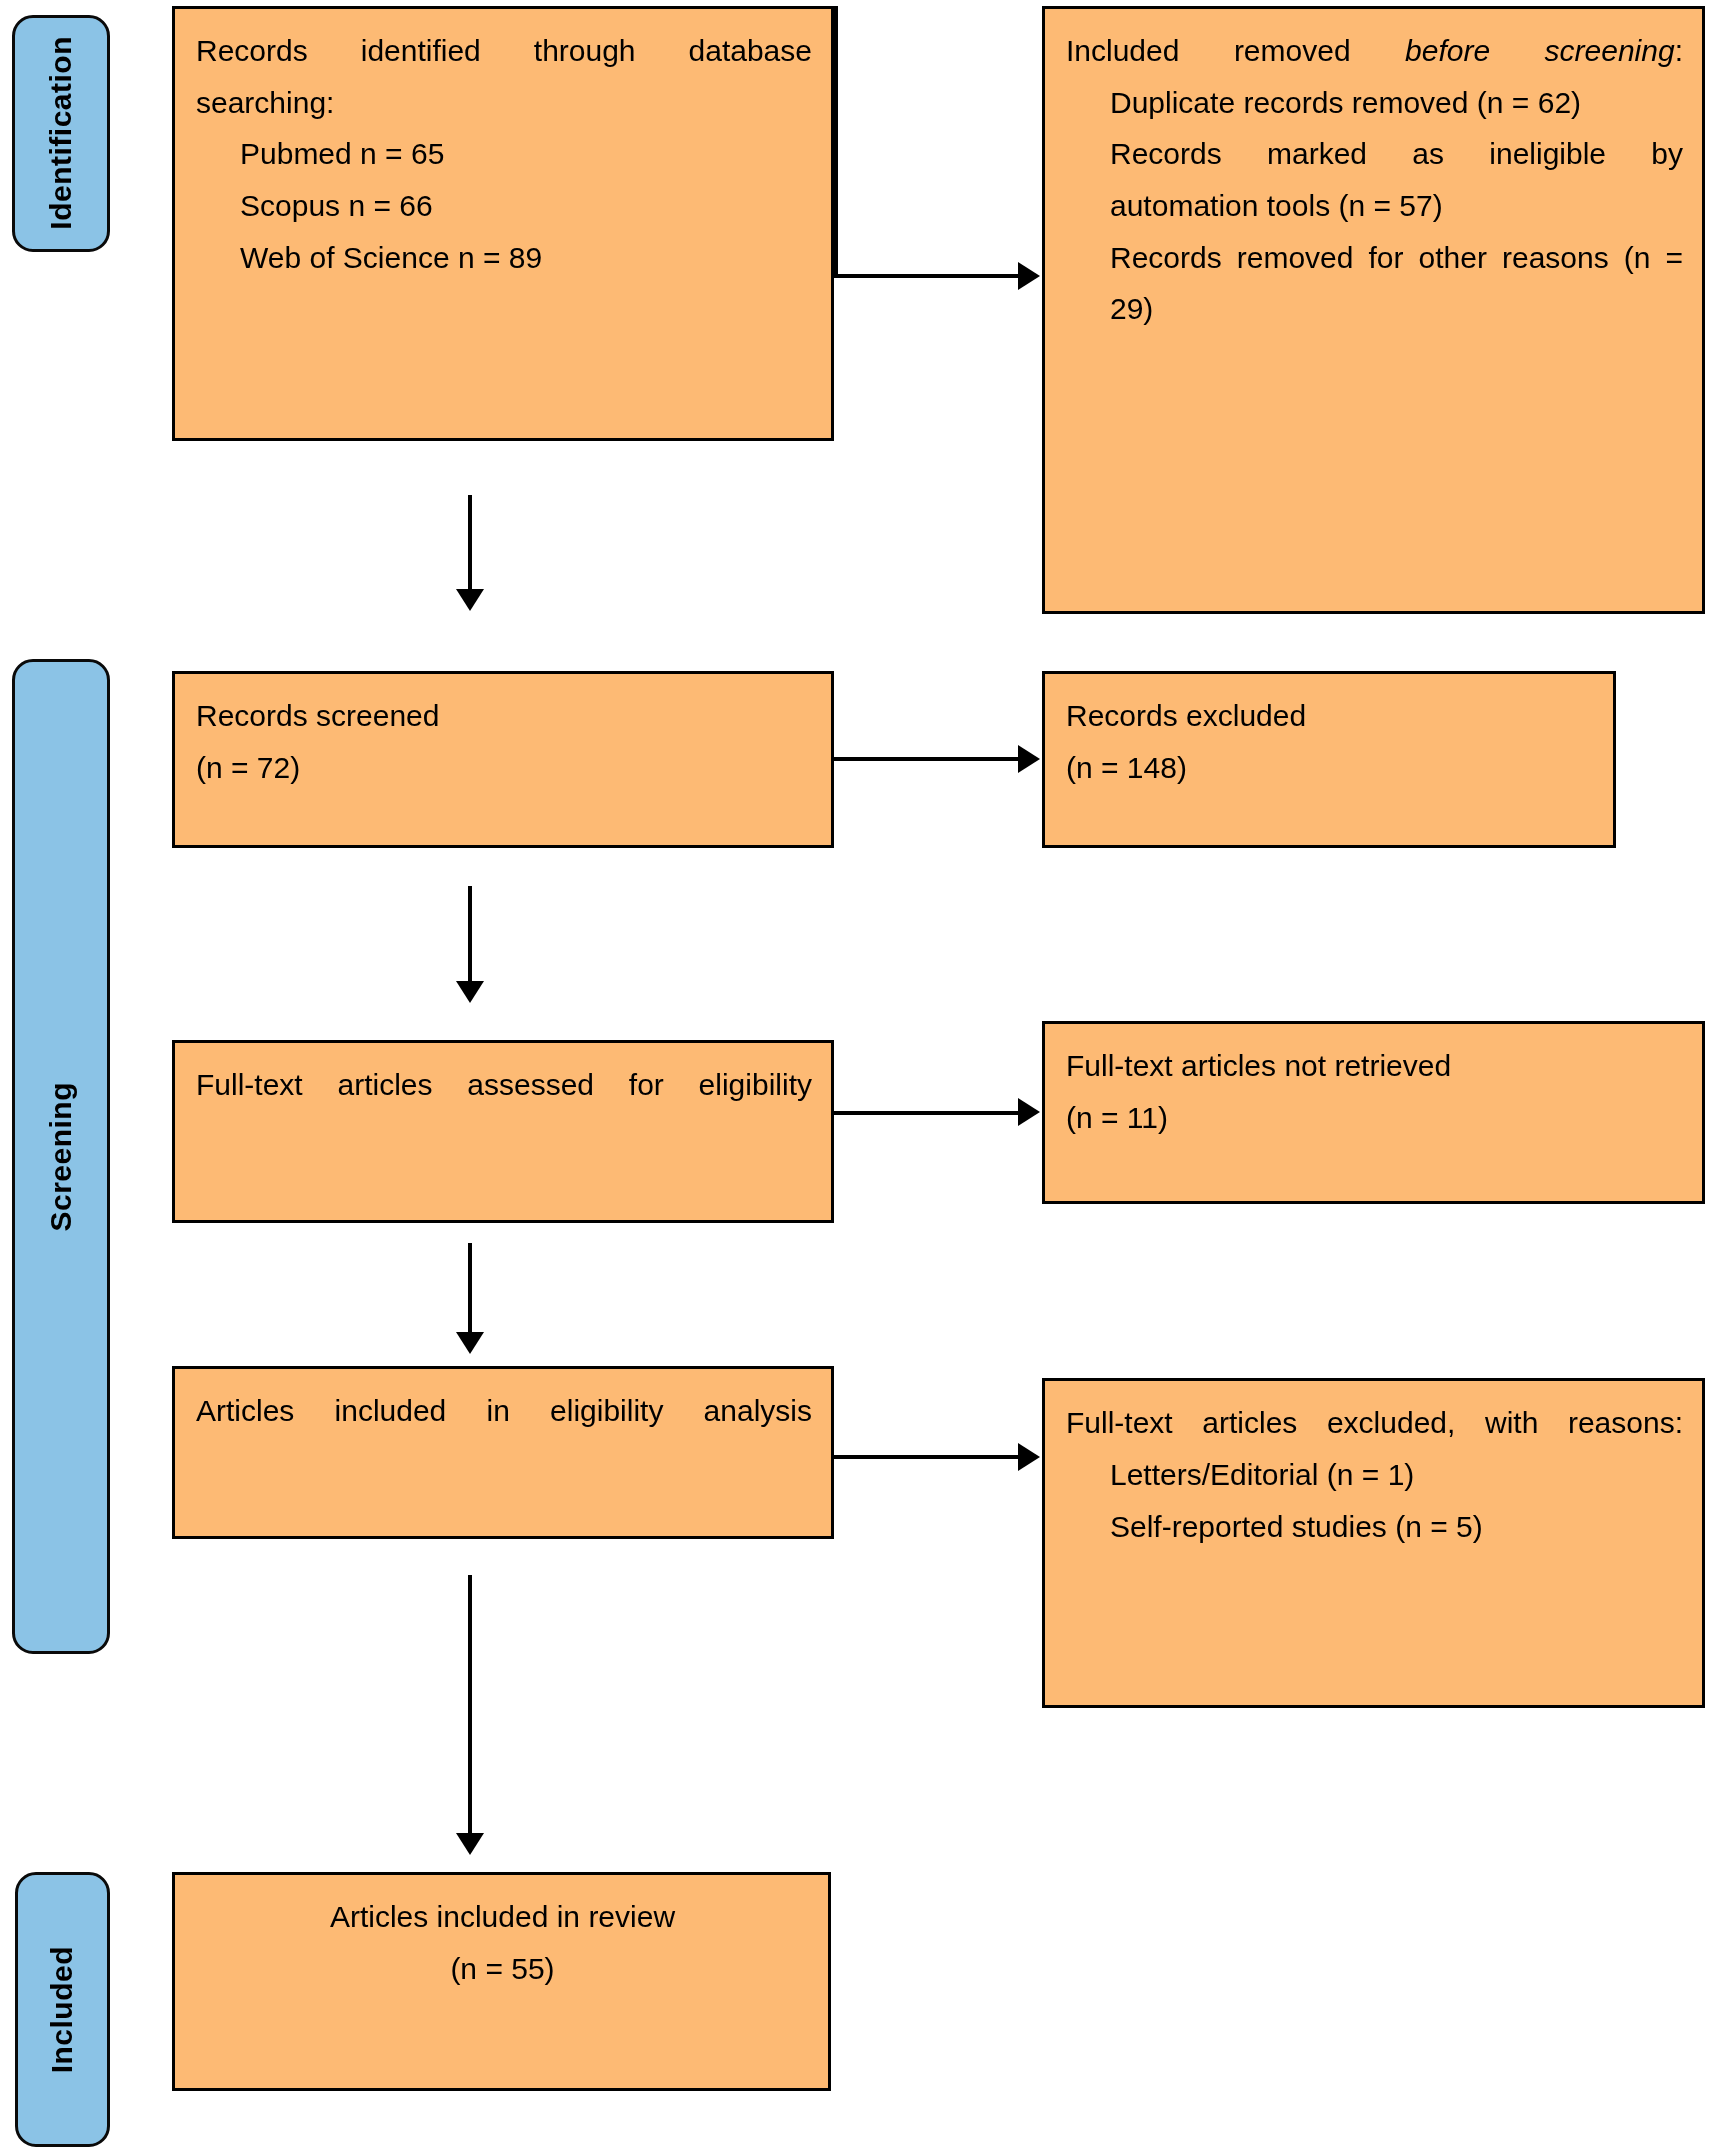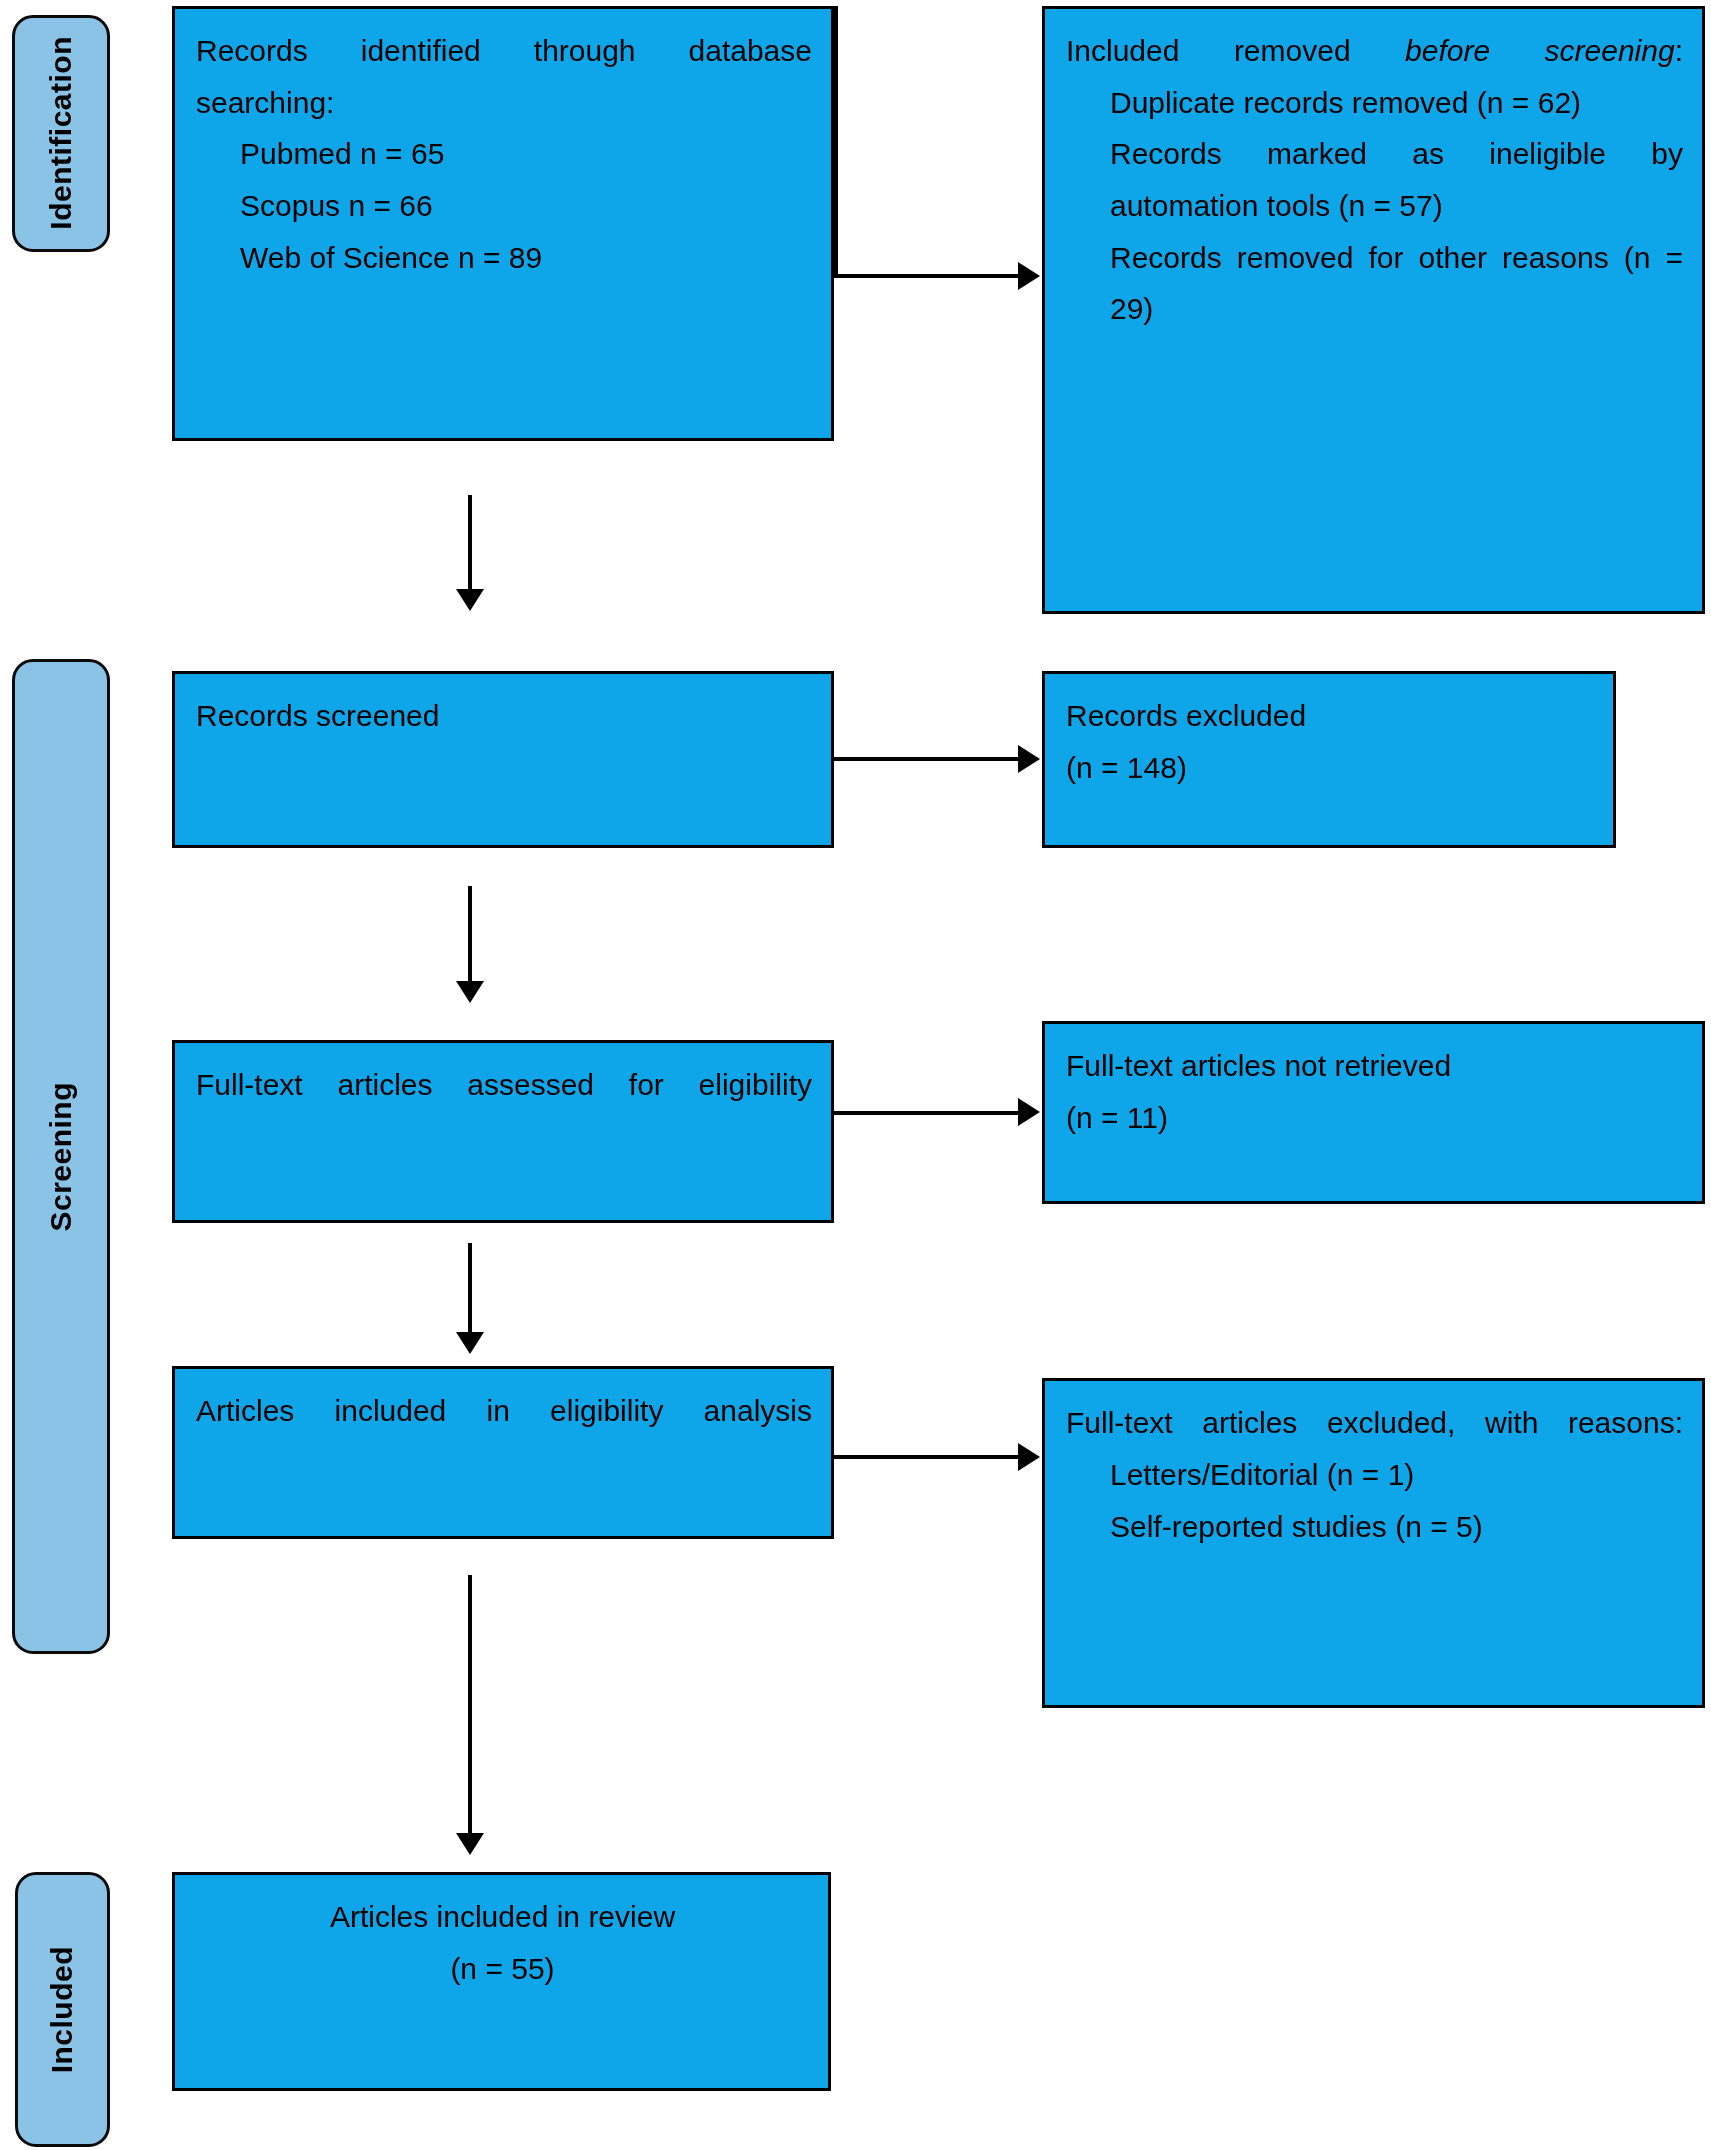--- a/index.html
+++ b/index.html
@@ -42,21 +42,21 @@
     white-space: nowrap;
     line-height: 1;
   }
   #pill-identification { left: 12px;  top: 14.5px;   width: 98px; height: 237px; }
   #pill-screening      { left: 12px;  top: 659px; width: 98px; height: 995px; }
   #pill-included       { left: 14.5px;  top: 1872px; width: 95px; height: 275px; }
 
   
   .flow-box {
     position: absolute;
-    background: #0ea5e9;
+    background: #fdba74;
     border: 3.4px solid #000000;
     box-sizing: border-box;
     padding: 16.4px 19px 16.4px 21px;
   }
   .flow-box .line {
     font-size: 30px;
     line-height: 1.72;
     text-align: justify;
     text-align-last: left;
     white-space: normal;
@@ -178,20 +178,21 @@
 
   <div class="flow-box" id="box-removed">
     <div class="line justify"><span>Included removed </span><em class="ital">before screening</em><span>:</span></div>
     <div class="line indent-justify">Duplicate records removed (n = 62)</div>
     <div class="line indent-justify">Records marked as ineligible by automation tools (n = 57)</div>
     <div class="line indent-justify">Records removed for other reasons (n = 29)</div>
   </div>
 
   <div class="flow-box" id="box-screened">
     <div class="line">Records screened</div>
+    <div class="line">(n = 72)</div>
   </div>
 
   <div class="flow-box" id="box-excluded">
     <div class="line">Records excluded</div>
     <div class="line">(n = 148)</div>
   </div>
 
   <div class="flow-box" id="box-fulltext">
     <div class="line justify">Full-text articles assessed for eligibility</div>
   </div>

